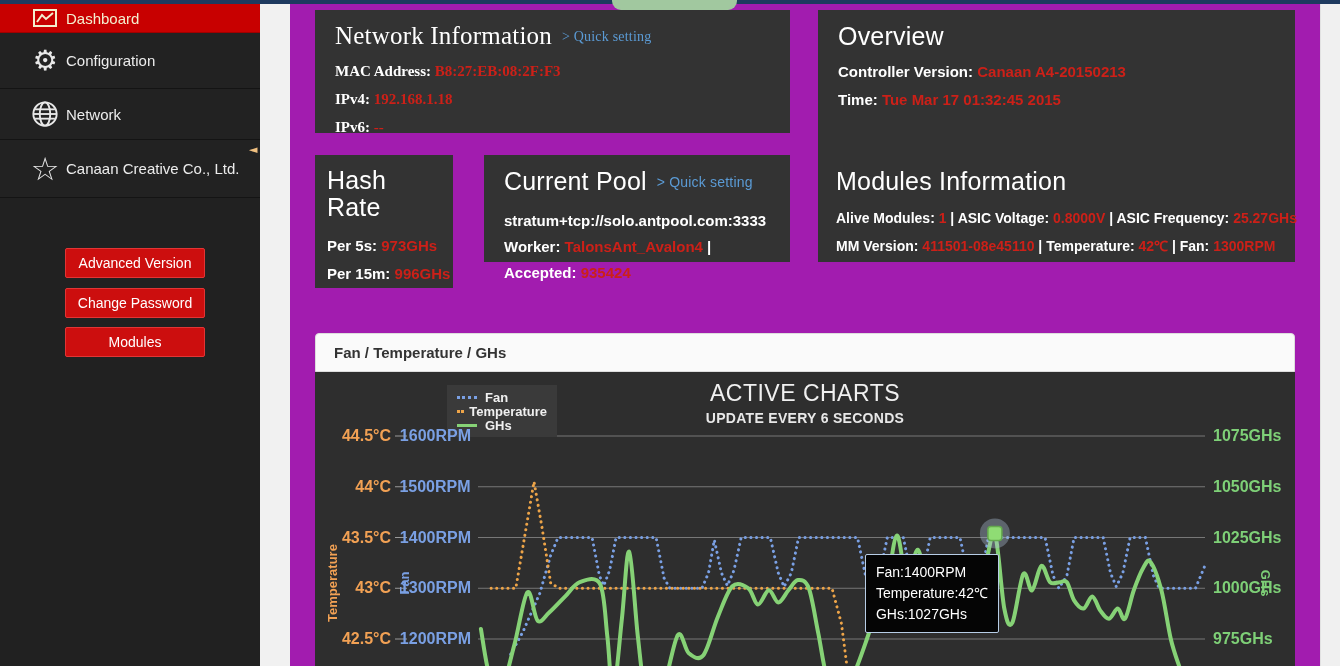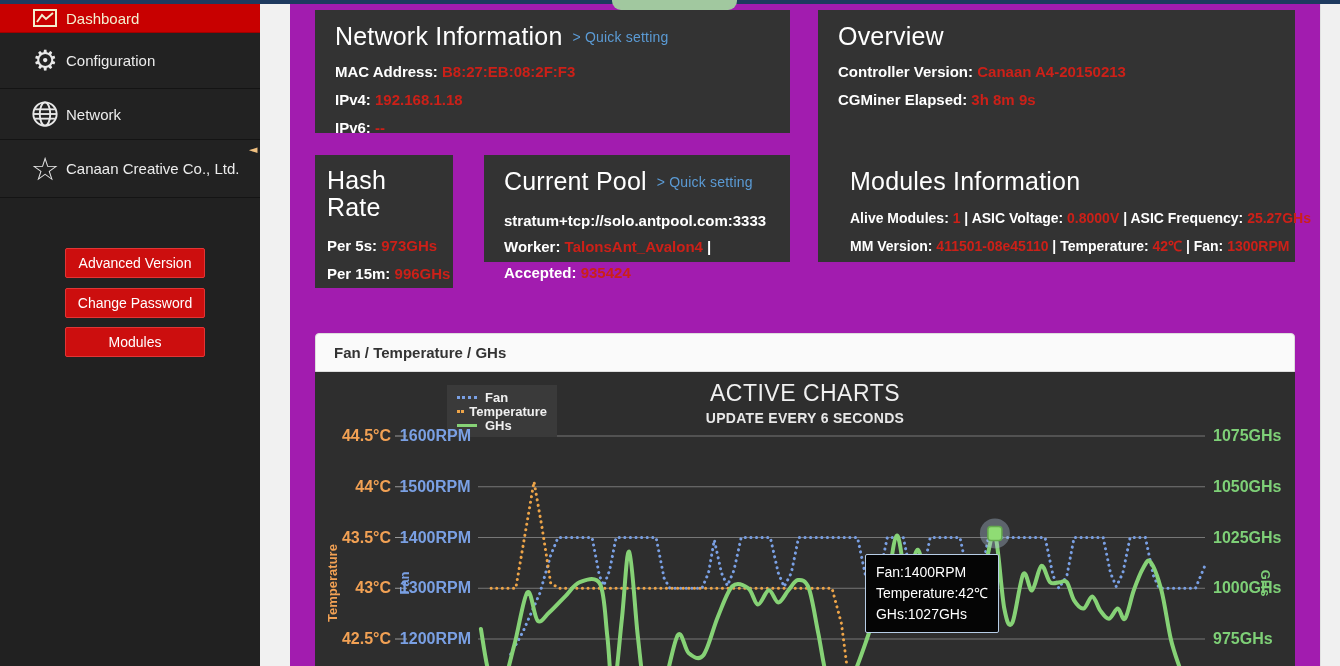--- a/index.html
+++ b/index.html
@@ -22,27 +22,27 @@
             font-size:11px;color:#f0c080;cursor:pointer;}
   .side-btn{display:block;position:absolute;left:65px;width:140px;height:30px;background:#cc0e0e;
             border:1px solid #e23535;border-radius:2px;color:#fff;font-size:14px;
             font-family:"Liberation Sans",sans-serif;cursor:pointer;}
   
   .panel{position:absolute;background:#333333;color:#fff;box-sizing:border-box;padding:12px 20px;}
   .panel h2{margin:0 0 12px 0;font-size:25px;font-weight:400;color:#fff;letter-spacing:.2px;}
   .qlink{font-size:14px;font-weight:400;color:#5b9bd5;margin-left:10px;position:relative;top:-3px;cursor:pointer;}
   .row{font-size:15px;font-weight:bold;line-height:18px;margin-bottom:10px;white-space:nowrap;}
   .row .v{color:#cc2018;}
-  #panel-network{left:315px;top:10px;width:475px;height:123px;}
+  #panel-network{left:315px;top:10px;width:475px;height:123px;font-family:Liberation Serif, serif;}
   #panel-overview{left:818px;top:10px;width:477px;height:152px;}
   #panel-hashrate{left:315px;top:155px;width:138px;height:133px;padding:12px 12px;}
   #panel-hashrate h2{line-height:27px;margin-bottom:16px;}
   #panel-pool{left:484px;top:155px;width:306px;height:107px;overflow:visible;}
   #panel-pool .row{white-space:normal;line-height:26px;margin-bottom:0;}
-  #panel-modules{left:818px;top:155px;width:477px;height:107px;padding:12px 32px;}
+  #panel-modules{left:818px;top:155px;width:477px;height:107px;padding:12px 18px;}
   #panel-modules .row{font-size:14px;line-height:20px;margin-bottom:8px;}
   .green-tab{position:absolute;left:612px;top:0;width:125px;height:10px;background:#a1c89f;
              border-radius:0 0 9px 9px;cursor:pointer;}
   
   .chart-header{position:absolute;left:315px;top:333px;width:980px;height:39px;background:#fafafa;
                 border:1px solid #dddddd;border-radius:4px 4px 0 0;box-sizing:border-box;
                 font-size:15px;font-weight:bold;color:#333;line-height:37px;padding-left:18px;}
   .chart{position:absolute;left:315px;top:372px;width:980px;height:294px;background:#2e2e2e;overflow:hidden;}
   .c-title{position:absolute;left:0;top:8px;width:980px;text-align:center;color:#f0f0f0;
            font-size:23px;font-weight:500;letter-spacing:.5px;}
@@ -111,21 +111,21 @@
   <section class="panel" id="panel-network">
     <h2><span>Network Information</span><span class="qlink">&gt; Quick setting</span></h2>
     <div class="row"><span class="l">MAC Address: </span><span class="v">B8:27:EB:08:2F:F3</span></div>
     <div class="row"><span class="l">IPv4: </span><span class="v">192.168.1.18</span></div>
     <div class="row"><span class="l">IPv6: </span><span class="v">--</span></div>
   </section>
 
   <section class="panel" id="panel-overview">
     <h2>Overview</h2>
     <div class="row"><span class="l">Controller Version: </span><span class="v">Canaan A4-20150213</span></div>
-    <div class="row"><span class="l">CGMiner Elapsed: </span><span class="v">3h 8m 9s</span></div>
+    <div class="row"><span class="l">Time: </span><span class="v">Tue Mar 17 01:32:45 2015</span></div>
   </section>
 
   <section class="panel" id="panel-hashrate">
     <h2>Hash Rate</h2>
     <div class="row"><span class="l">Per 5s: </span><span class="v">973GHs</span></div>
     <div class="row"><span class="l">Per 15m: </span><span class="v">996GHs</span></div>
   </section>
 
   <section class="panel" id="panel-pool">
     <h2><span>Current Pool</span><span class="qlink">&gt; Quick setting</span></h2>

